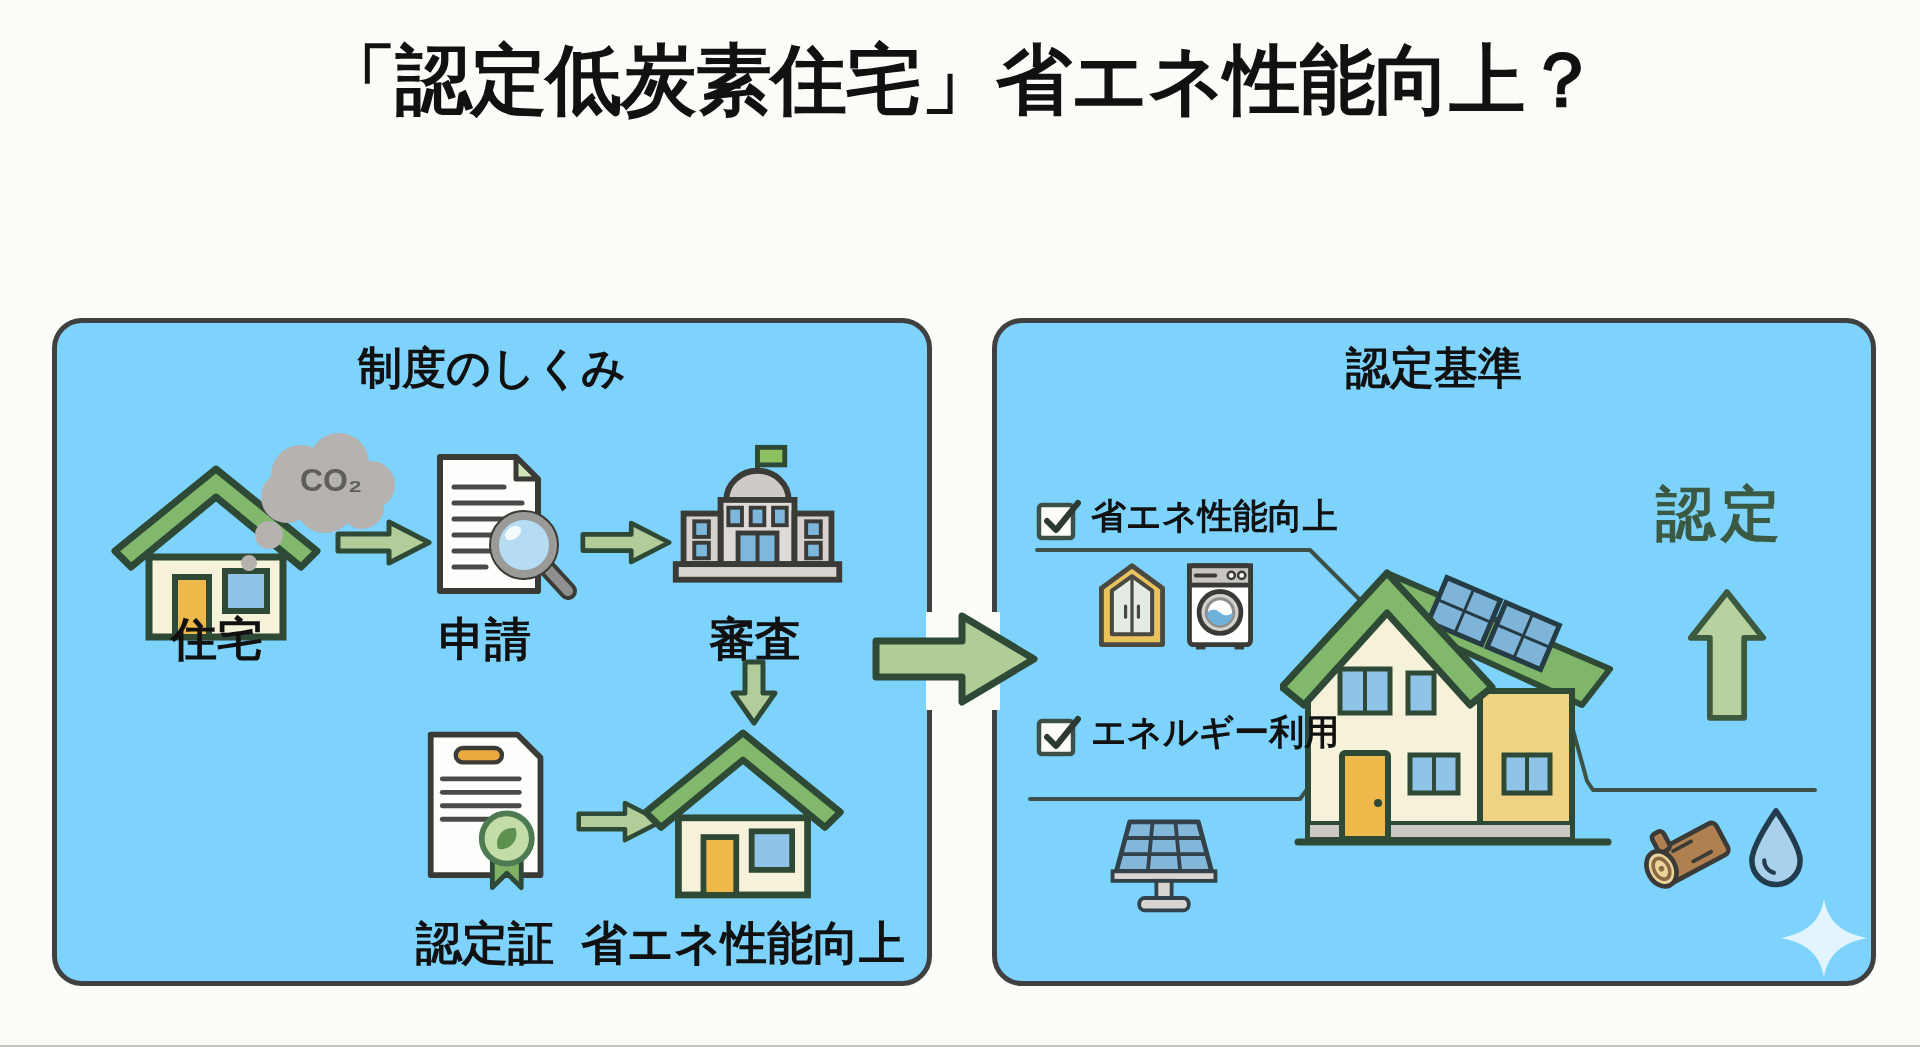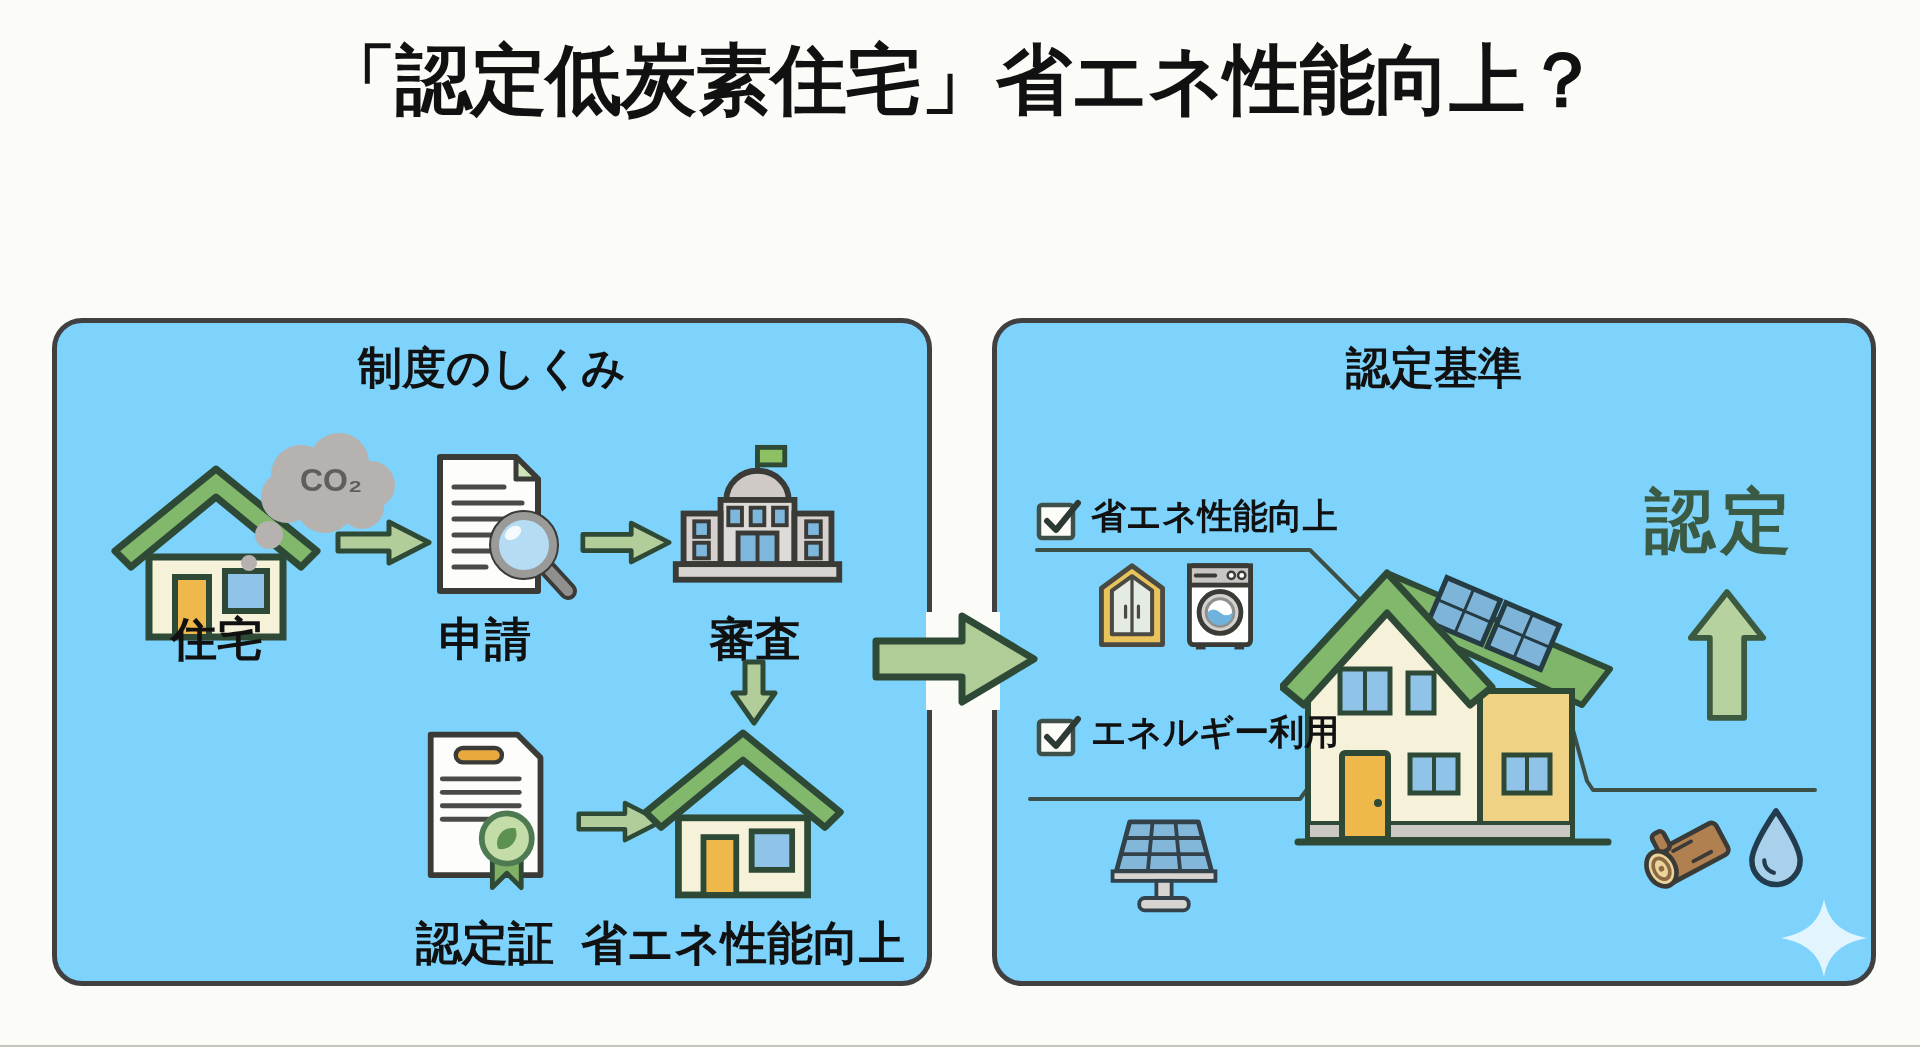--- a/index.html
+++ b/index.html
@@ -24,21 +24,21 @@
   }
   .abs{position:absolute;}
   .node-label{
     position:absolute;transform:translateX(-50%);white-space:nowrap;
     font-size:46px;font-weight:800;color:#111;
   }
   .chk-row{position:absolute;display:flex;gap:10px;align-items:flex-start;}
   .chk-label{font-size:35px;font-weight:800;color:#111;line-height:1.2;white-space:nowrap;}
   .result-label{
     position:absolute;transform:translateX(-50%);white-space:nowrap;
-    font-size:70px;font-weight:900;letter-spacing:6px;color:#3a5a44;
+    font-size:59px;font-weight:900;letter-spacing:6px;color:#3a5a44;
   }
   svg{display:block;}
   .gap-eraser{position:absolute;left:926px;top:612px;width:74px;height:98px;background:#fbfbf8;}
   .bottom-line{position:absolute;left:0;bottom:0;width:100%;height:2px;background:#c2c6bd;}
 </style>
 </head>
 <body>
 
 <div class="canvas">
 

